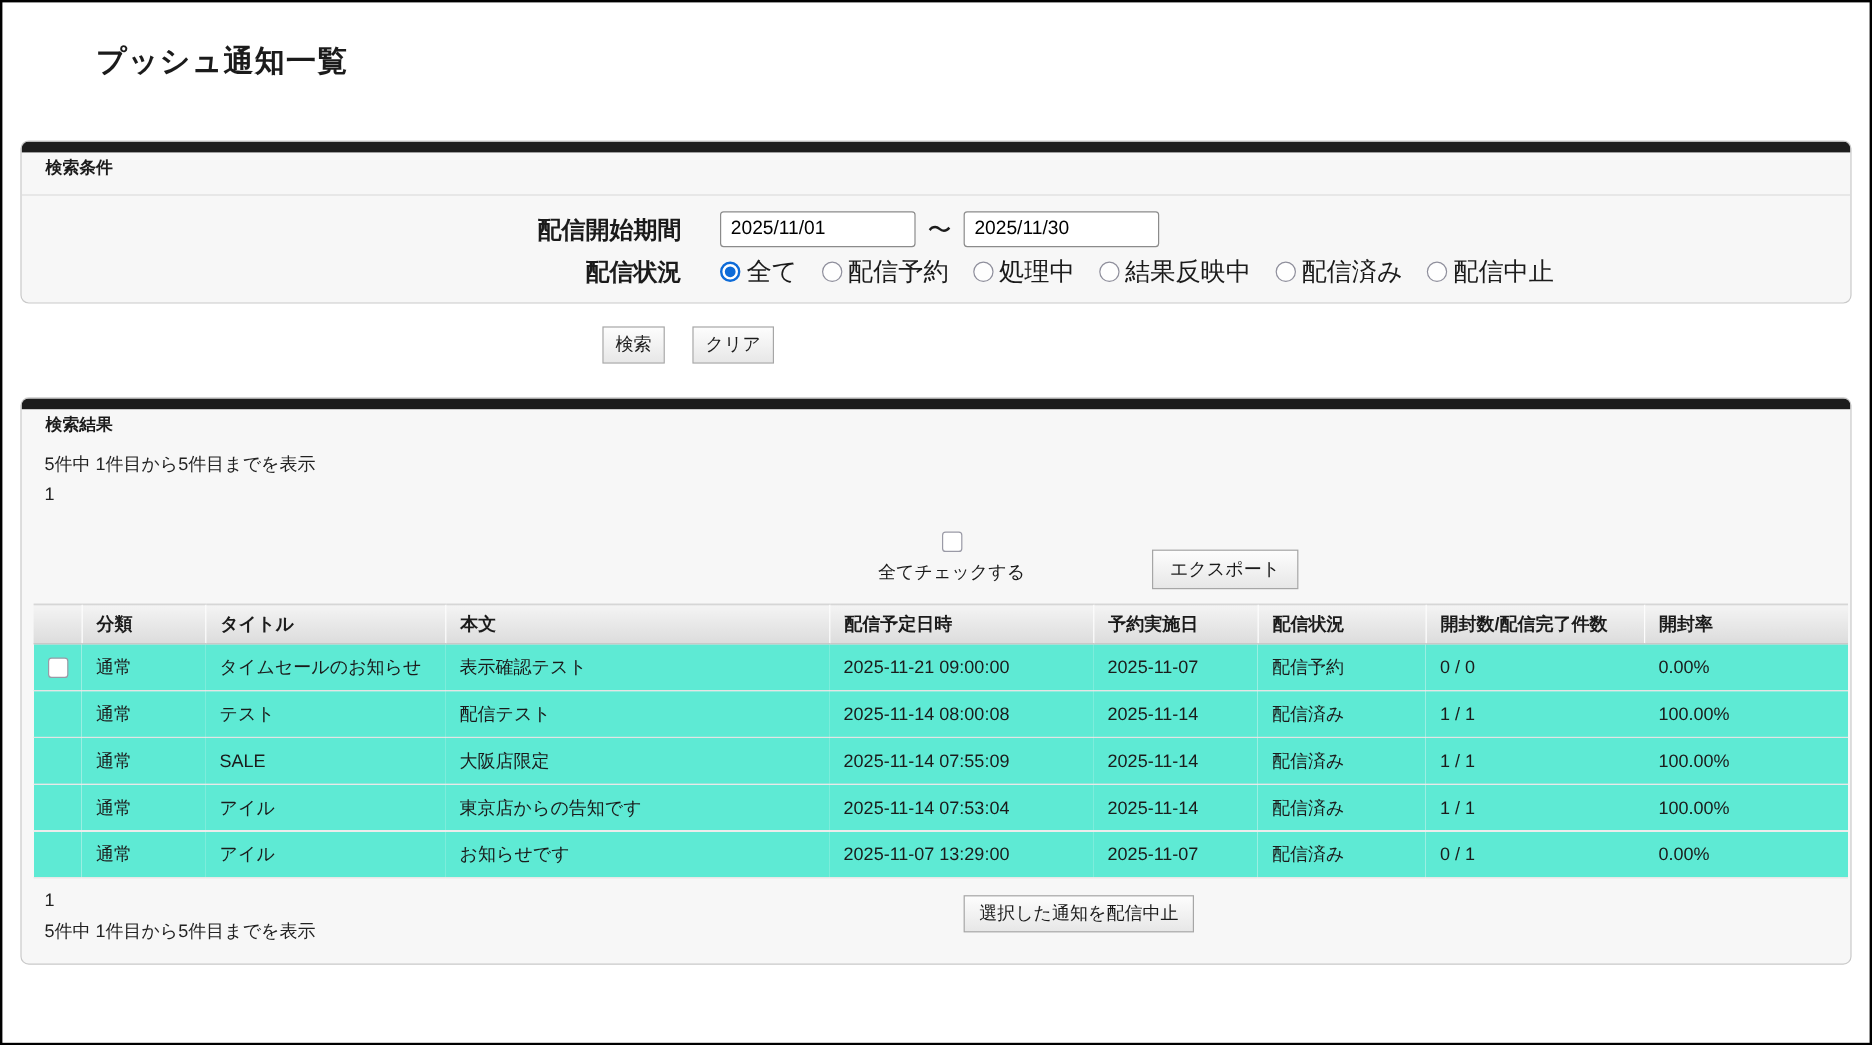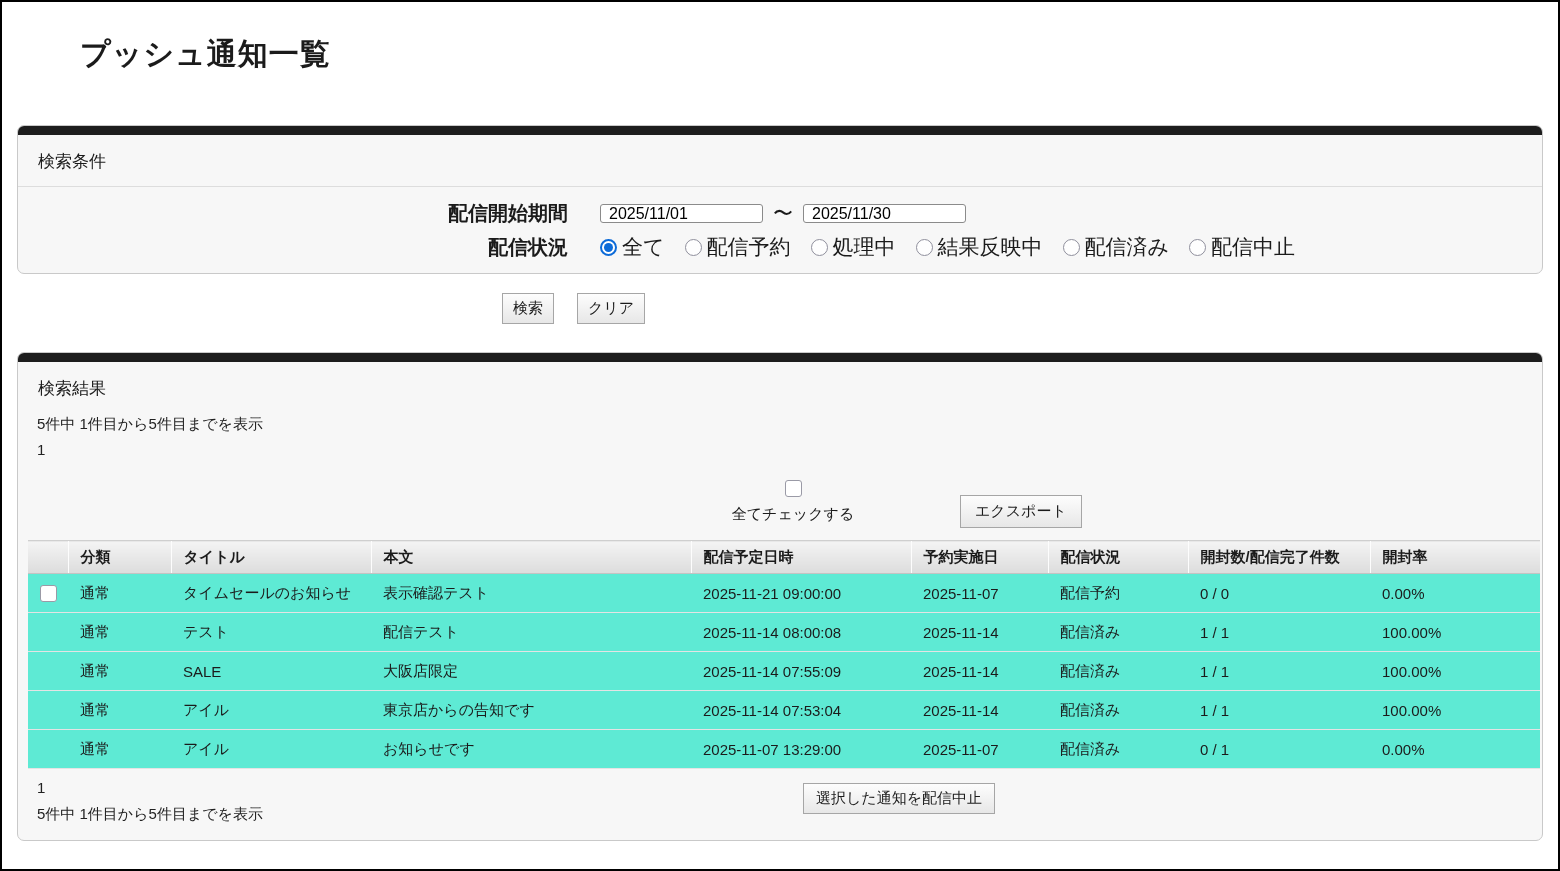--- a/index.html
+++ b/index.html
@@ -7,39 +7,39 @@
     width: 1560px; height: 871px;
     box-sizing: border-box;
     border: 2px solid #000;
     background: #fff;
     font-family: "Liberation Sans", "DejaVu Sans", sans-serif;
     color: #1b1b1b;
     overflow: hidden;
   }
   .page-title {
     margin: 32px 0 0 78px;
-    font-size: 30px;
+    font-size: 25px;
     font-weight: bold;
     letter-spacing: 1px;
   }
   .panel {
     margin: 0 15px;
     border: 1px solid #c9c9c9;
     border-radius: 7px;
     background: #f7f7f7;
     overflow: hidden;
   }
   .panel-topbar {
     height: 9px;
     background: #1d1d1d;
   }
   .panel-header {
-    padding: 15px 20px 13px;
-    font-size: 17px;
-    font-weight: normal;
+    padding: 4px 20px 13px;
+    font-size: 14px;
+    font-weight: bold;
   }
   .panel-header.with-divider { border-bottom: 1px solid #ddd; }
   .panel.search-panel { margin-top: 50px; }
 
   
   .form-area { padding: 7px 0 12px; }
   .form-row {
     display: flex;
     align-items: center;
     margin-top: 6px;
@@ -50,21 +50,21 @@
     font-size: 20px;
     font-weight: bold;
     flex: 0 0 550px;
   }
   .form-controls {
     display: flex;
     align-items: center;
     margin-left: 32px;
   }
   .date-input {
-    width: 163px; height: 19px;
+    width: 163px; height: 30px;
     box-sizing: border-box;
     border: 1px solid #8b8b8b;
     border-radius: 3px;
     font-size: 16px;
     padding: 0 8px;
     font-family: "Liberation Sans", "DejaVu Sans", sans-serif;
     background: #fff;
   }
   .tilde { font-size: 20px; margin: 0 10px; }
   .radio-group { display: flex; align-items: center; gap: 20px; }

